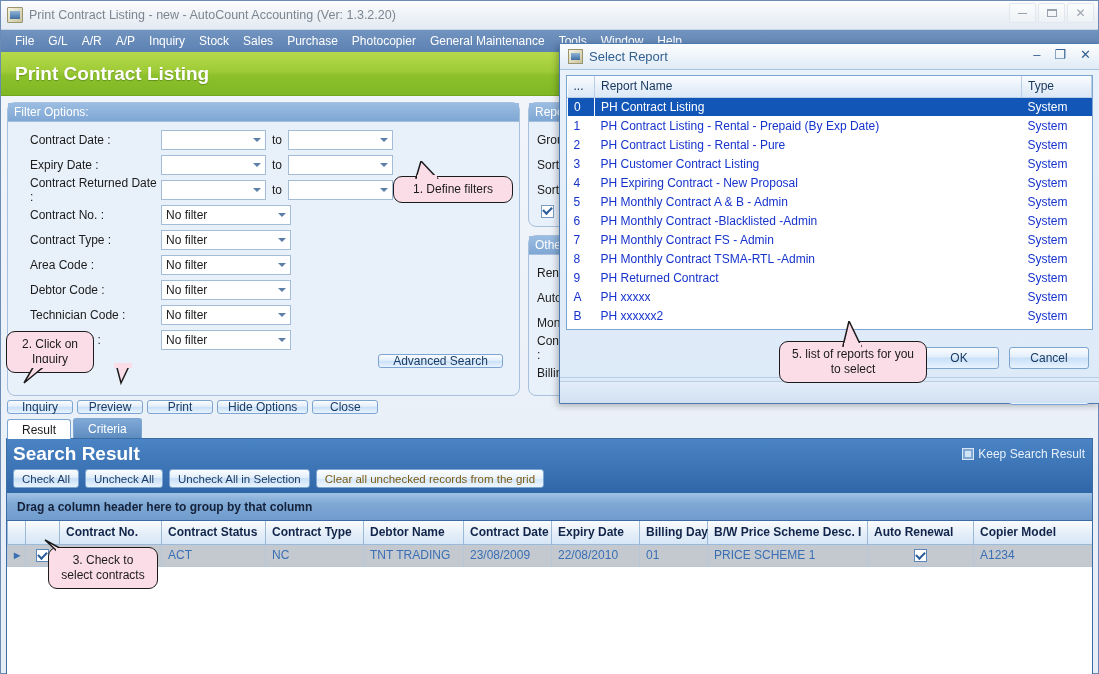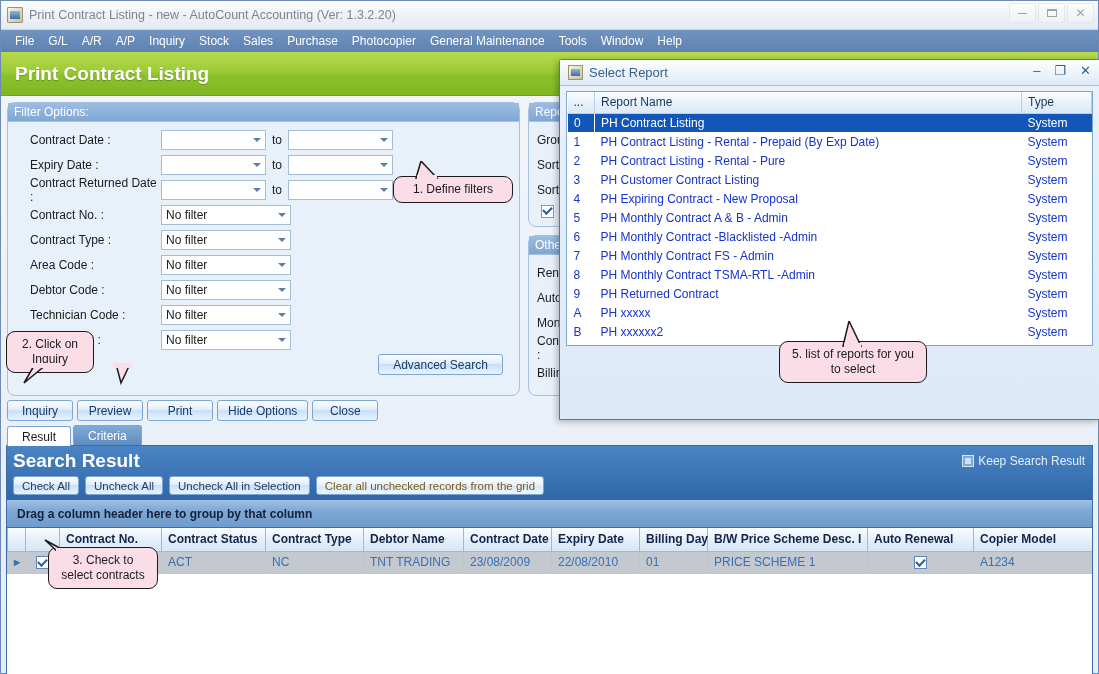--- a/index.html
+++ b/index.html
@@ -109,21 +109,21 @@
   .chkbox {
     width:13px;height:13px;border:1px solid #7a9cc4;background:#fff;margin-right:5px;
     display:flex;align-items:center;justify-content:center;
   }
   .chkbox.checked:after{
     content:"";width:7px;height:4px;border-left:2px solid #2c5d9b;border-bottom:2px solid #2c5d9b;
     transform:rotate(-45deg) translate(1px,-1px);
   }
   
   .btn {
-    height:21px; min-width:62px; padding:0 10px;
+    height:14px; min-width:62px; padding:0 10px;
     display:inline-flex; align-items:center; justify-content:center;
     font-size:12px; color:#1a3c66;
     border:1px solid #7da5d1; border-radius:3px;
     background:linear-gradient(180deg,#fbfdff 0%,#e3eefb 45%,#c9e0f7 50%,#e8f3ff 100%);
   }
   .adv-search-wrap { display:flex; justify-content:flex-end; padding-right:8px; margin-top:3px;}
   .adv-btn { width:125px; }
 
   .toolbar-row { display:flex; gap:4px; padding:4px 0 0 6px; }
   .toolbar-row .btn { min-width:66px; }
@@ -184,21 +184,20 @@
   .cell-chk:after{
     content:"";width:7px;height:4px;border-left:2px solid #2c5d9b;border-bottom:2px solid #2c5d9b;
     transform:rotate(-45deg) translate(1px,-1px);
   }
   
   .dialog {
     position:absolute; left:558px; top:42px; width:541px; height:361px;
     background:linear-gradient(180deg,#eaf2fb,#dce9f7);
     border:1px solid #4c7ab0; border-radius:3px 3px 0 0;
     box-shadow:-2px 2px 6px rgba(0,0,0,.25);
-    margin-top:16px;
   }
   .dlg-title {
     height:26px; display:flex; align-items:center; padding-left:8px;
     background:linear-gradient(180deg,#fdfefe 0%,#eef4fa 50%,#dfeaf6 100%);
     border-bottom:1px solid #a9c3de; position:relative;
   }
   .dlg-icon {
     width:15px;height:15px;margin-right:6px;
     background:linear-gradient(135deg,#f6f4e2,#c9c39b);
     border:1px solid #9a9471; position:relative;
@@ -659,20 +658,31 @@
           </tr>
           <tr>
             <td class="idx">B</td>
             <td>PH xxxxxx2</td>
             <td>System</td>
           </tr>
         </tbody>
       </table>
     </div>
 
+    <div class="dlg-foot">
+      <div class="dlg-ok-row">
+        <div class="btn">OK</div>
+        <div class="btn">Cancel</div>
+      </div>
+      <div class="dlg-sep"></div>
+      <div class="dlg-edit">
+        <div class="btn">Edit</div>
+      </div>
+      <div class="dlg-bottom-band"></div>
+    </div>
   </div>
 
   <div class="callout co5">5. list of reports for you to select</div>
   <svg class="tail-poly" style="left:840px; top:320px; z-index:31;" width="30" height="28">
     <polygon points="8,0 20,25 2,25" fill="#fbdde8" stroke="#1b1b1b" stroke-width="1.5"></polygon>
     <rect x="3" y="22" width="17" height="7" fill="#fbdde8" stroke="none"></rect>
   </svg>
 
 </div>
 

